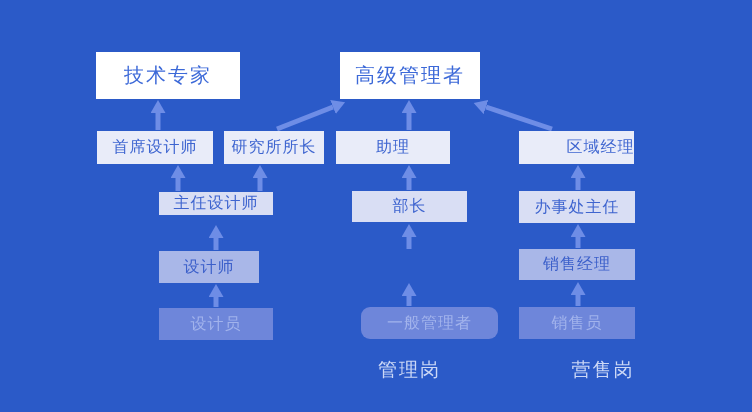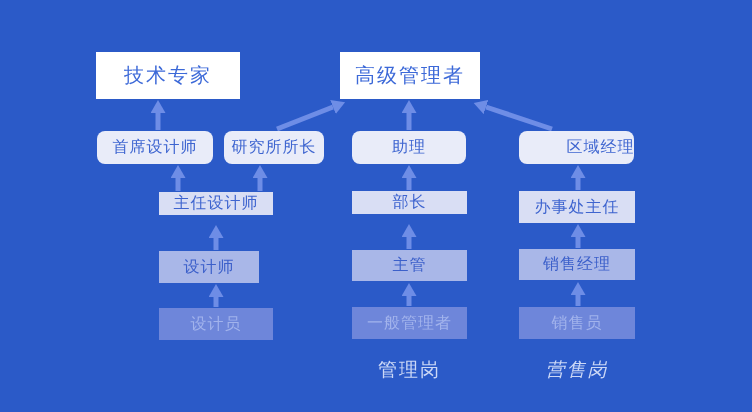--- a/index.html
+++ b/index.html
@@ -38,21 +38,21 @@
     align-items: center;
     justify-content: center;
     white-space: nowrap;
   }
   .row1 {
     background: var(--row1-bg);
     color: var(--row1-text);
     font-size: 20px;
     letter-spacing: 2px;
   }
-  .row2 { background: var(--row2-bg); color: var(--row2-text); font-size: 16px; letter-spacing: 1px; border-radius: 8px; }
+  .row2 { background: var(--row2-bg); color: var(--row2-text); font-size: 16px; letter-spacing: 1px; }
   .row3 { background: var(--row3-bg); color: var(--row3-text); font-size: 16px; letter-spacing: 1px; }
   .row4 { background: var(--row4-bg); color: var(--row4-text); font-size: 16px; letter-spacing: 1px; }
   .row5 { background: var(--row5-bg); color: var(--row5-text); font-size: 16px; letter-spacing: 1px; }
   .footer-label {
     position: absolute;
     top: 357px;
     color: var(--footer-text);
     font-size: 19px;
     letter-spacing: 2px;
     text-align: center;
@@ -85,31 +85,30 @@
       <line x1="409" y1="306" x2="409" y2="296" marker-end="url(#ah)"></line>
       <line x1="578" y1="306" x2="578" y2="295" marker-end="url(#ah)"></line>
     </g>
   </svg>
 
   <div class="box row1" style="left:96px; top:52px; width:144px; height:47px;">技术专家</div>
   <div class="box row1" style="left:340px; top:52px; width:140px; height:47px;">高级管理者</div>
 
   <div class="box row2" style="left:97px; top:131px; width:116px; height:33px;">首席设计师</div>
   <div class="box row2" style="left:224px; top:131px; width:100px; height:33px;">研究所所长</div>
-  <div class="box row2" style="left:352px; top:131px; width:114px; height:33px;">助理</div>
+  <div class="box row2" style="left:336px; top:131px; width:114px; height:33px;">助理</div>
   <div class="box row2" style="left:519px; top:131px; width:115px; height:33px;padding-left:48px;">区域经理</div>
 
   <div class="box row3" style="left:159px; top:192px; width:114px; height:23px;">主任设计师</div>
-  <div class="box row3" style="left:352px; top:191px; width:115px; height:23px;">部长</div>
+  <div class="box row3" style="left:352px; top:191px; width:115px; height:31px;">部长</div>
   <div class="box row3" style="left:519px; top:191px; width:116px; height:32px;">办事处主任</div>
 
   <div class="box row4" style="left:159px; top:251px; width:100px; height:32px;">设计师</div>
-  <div class="box row4" style="left:352px; top:250px; width:115px; height:31px;">主管</div>
   <div class="box row4" style="left:519px; top:249px; width:116px; height:31px;">销售经理</div>
 
   <div class="box row5" style="left:159px; top:308px; width:114px; height:32px;">设计员</div>
-  <div class="box row5" style="left:352px; top:307px; width:115px; height:32px;">一般管理者</div>
+  <div class="box row5" style="left:361px; top:307px; width:137px; height:32px;border-radius:9px;">一般管理者</div>
   <div class="box row5" style="left:519px; top:307px; width:116px; height:32px;">销售员</div>
 
   <div class="footer-label" style="left:352px; width:115px;">管理岗</div>
-  <div class="footer-label" style="left:519px; width:116px;font-style:italic;">营售岗</div>
+  <div class="footer-label" style="left:545px; width:116px;">营售岗</div>
 
 </div>
 
 </body></html>

